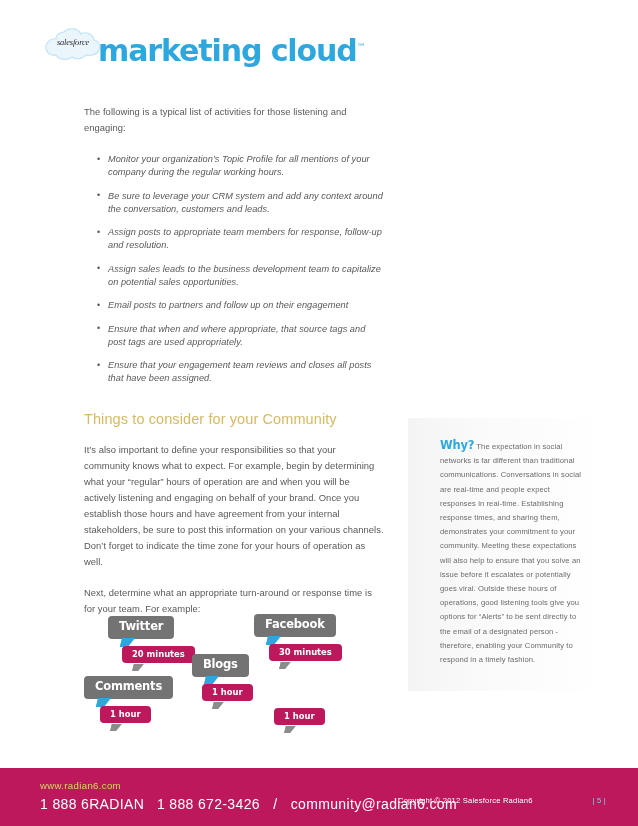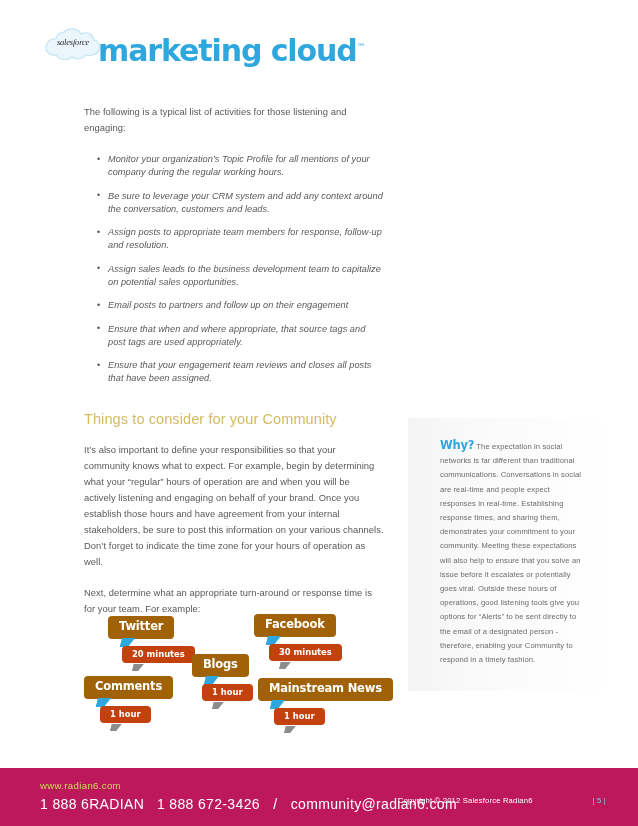--- a/index.html
+++ b/index.html
@@ -190,36 +190,36 @@
     white-space: nowrap;
     line-height: 1;
   }
   .bubble .tail {
     position: absolute;
     width: 0; height: 0;
     bottom: -8px;
   }
 
   .bubble.primary {
-    background: #a16207;
+    background: #737373;
     font-size: 11.5px;
     letter-spacing: -0.2px;
     text-align: center;
   }
   .bubble.primary .tail {
     left: 13px;
     border-left: 8px solid #2EA7DE;
     border-right: 5px solid transparent;
     border-top: 9px solid #2EA7DE;
     border-bottom: 0;
     transform: skewX(-14deg);
   }
 
   .bubble.secondary {
-    background: #c2410c;
+    background: #be185d;
     font-size: 8.4px;
     letter-spacing: 0px;
     padding: 4px 10px 5px 10px;
   }
   .bubble.secondary .tail {
     left: 11px;
     border-left: 6px solid #8C8C8C;
     border-right: 4px solid transparent;
     border-top: 7px solid #8C8C8C;
     border-bottom: 0;
@@ -361,24 +361,20 @@
 
   <div class="bubble primary b-comments">
     <span>Comments</span>
     <span class="tail"></span>
   </div>
   <div class="bubble secondary b-comments-t">
     <span>1 hour</span>
     <span class="tail"></span>
   </div>
 
-  <div class="bubble primary b-mainstream">
-    <span>Mainstream News</span>
-    <span class="tail"></span>
-  </div>
   <div class="bubble secondary b-mainstream-t">
     <span>1 hour</span>
     <span class="tail"></span>
   </div>
 
 </div>
 
 <div class="page-footer">
   <div class="footer-site">www.radian6.com</div>
   <div class="footer-contact">

